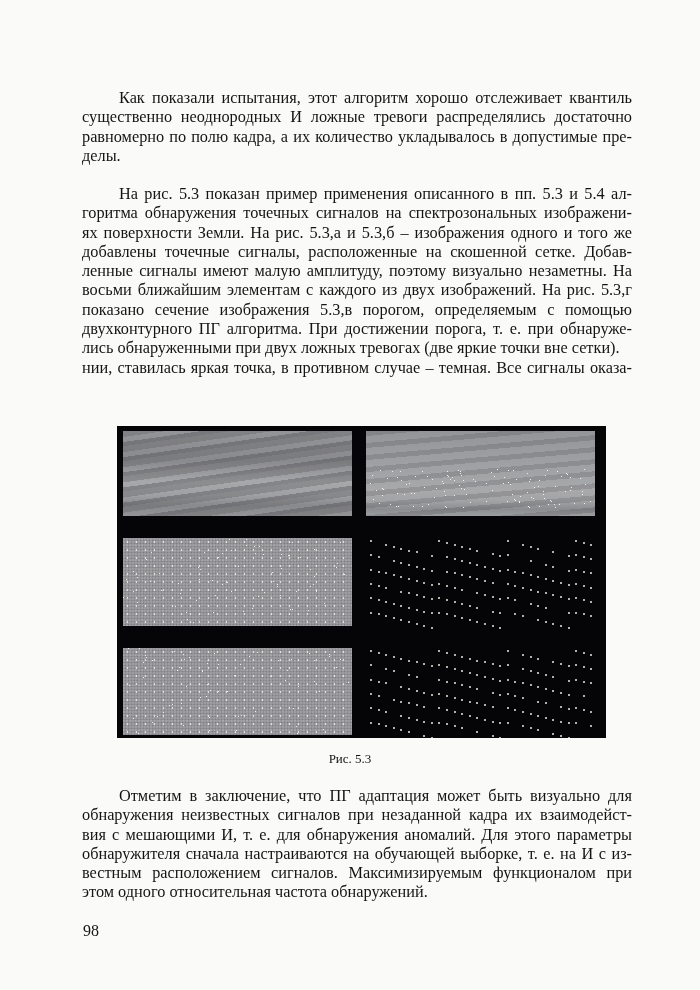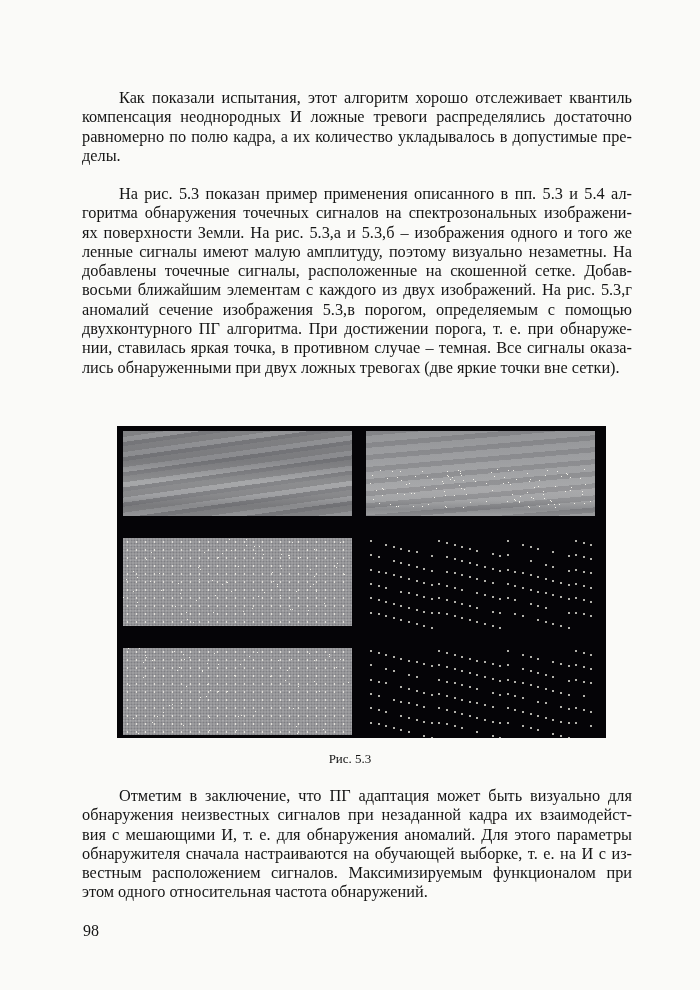--- a/index.html
+++ b/index.html
@@ -66,35 +66,35 @@
   }
   #page-number {
     position: absolute; left: 83px; top: 921px; font-size: 16px; line-height: 20px;
   }
 </style>
 </head>
 <body>
 
 <div id="p1" class="para">
     <span class="line indent">Как показали испытания, этот алгоритм хорошо отслеживает квантиль</span>
-    <span class="line">компенсация неоднородных И ложные тревоги распределялись достаточно</span>
+    <span class="line">существенно неоднородных И ложные тревоги распределялись достаточно</span>
     <span class="line">равномерно по полю кадра, а их количество укладывалось в допустимые пре-</span>
     <span class="line last">делы.</span>
   </div>
 <div id="p2" class="para">
     <span class="line indent">На рис. 5.3 показан пример применения описанного в пп. 5.3 и 5.4 ал-</span>
     <span class="line">горитма обнаружения точечных сигналов на спектрозональных изображени-</span>
     <span class="line">ях поверхности Земли. На рис. 5.3,а и 5.3,б – изображения одного и того же</span>
+    <span class="line">добавлены точечные сигналы, расположенные на скошенной сетке. Добав-</span>
     <span class="line">ленные сигналы имеют малую амплитуду, поэтому визуально незаметны. На</span>
-    <span class="line">добавлены точечные сигналы, расположенные на скошенной сетке. Добав-</span>
     <span class="line">восьми ближайшим элементам с каждого из двух изображений. На рис. 5.3,г</span>
-    <span class="line">аномалий сечение изображения 5.3,в порогом, определяемым с помощью</span>
+    <span class="line">показано сечение изображения 5.3,в порогом, определяемым с помощью</span>
     <span class="line">двухконтурного ПГ алгоритма.  При достижении порога, т. е. при обнаруже-</span>
+    <span class="line last">лись обнаруженными при двух ложных тревогах (две яркие точки вне сетки).</span>
     <span class="line">нии, ставилась яркая точка, в противном случае – темная. Все сигналы оказа-</span>
-    <span class="line last">лись обнаруженными при двух ложных тревогах (две яркие точки вне сетки).</span>
   </div>
 
 <div id="figure">
   <div class="panel photo-a"></div>
   <div class="panel photo-b">
       <div class="speckle" style="left: 47.671px; top: 62.0652px;"></div>
       <div class="speckle" style="left: 5.72598px; top: 44.1095px;"></div>
       <div class="speckle" style="left: 198.612px; top: 60.0652px;"></div>
       <div class="speckle" style="left: 34.7456px; top: 49.3698px;"></div>
       <div class="speckle" style="left: 67.5436px; top: 66.211px;"></div>

